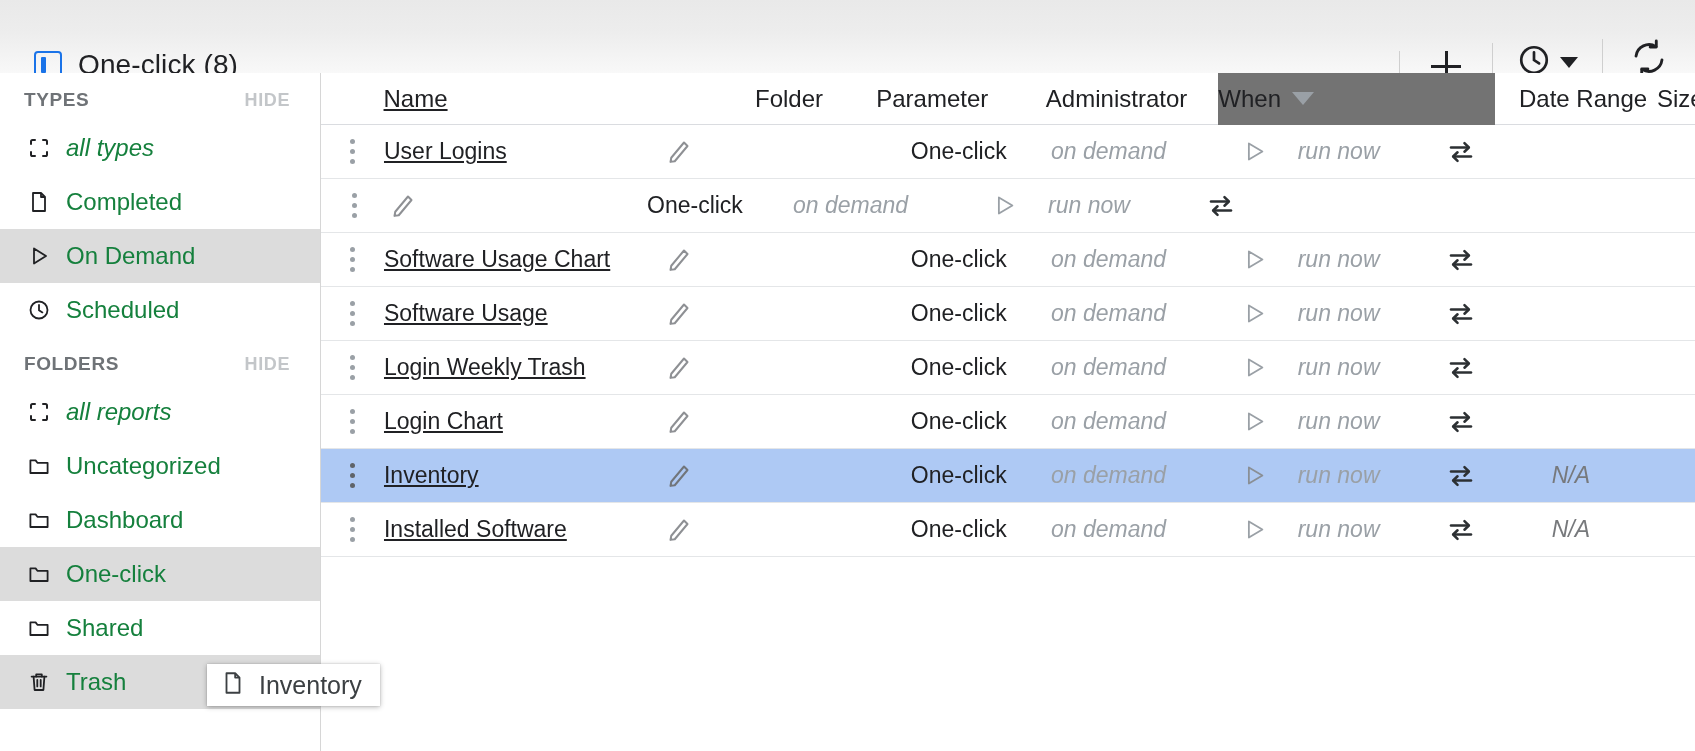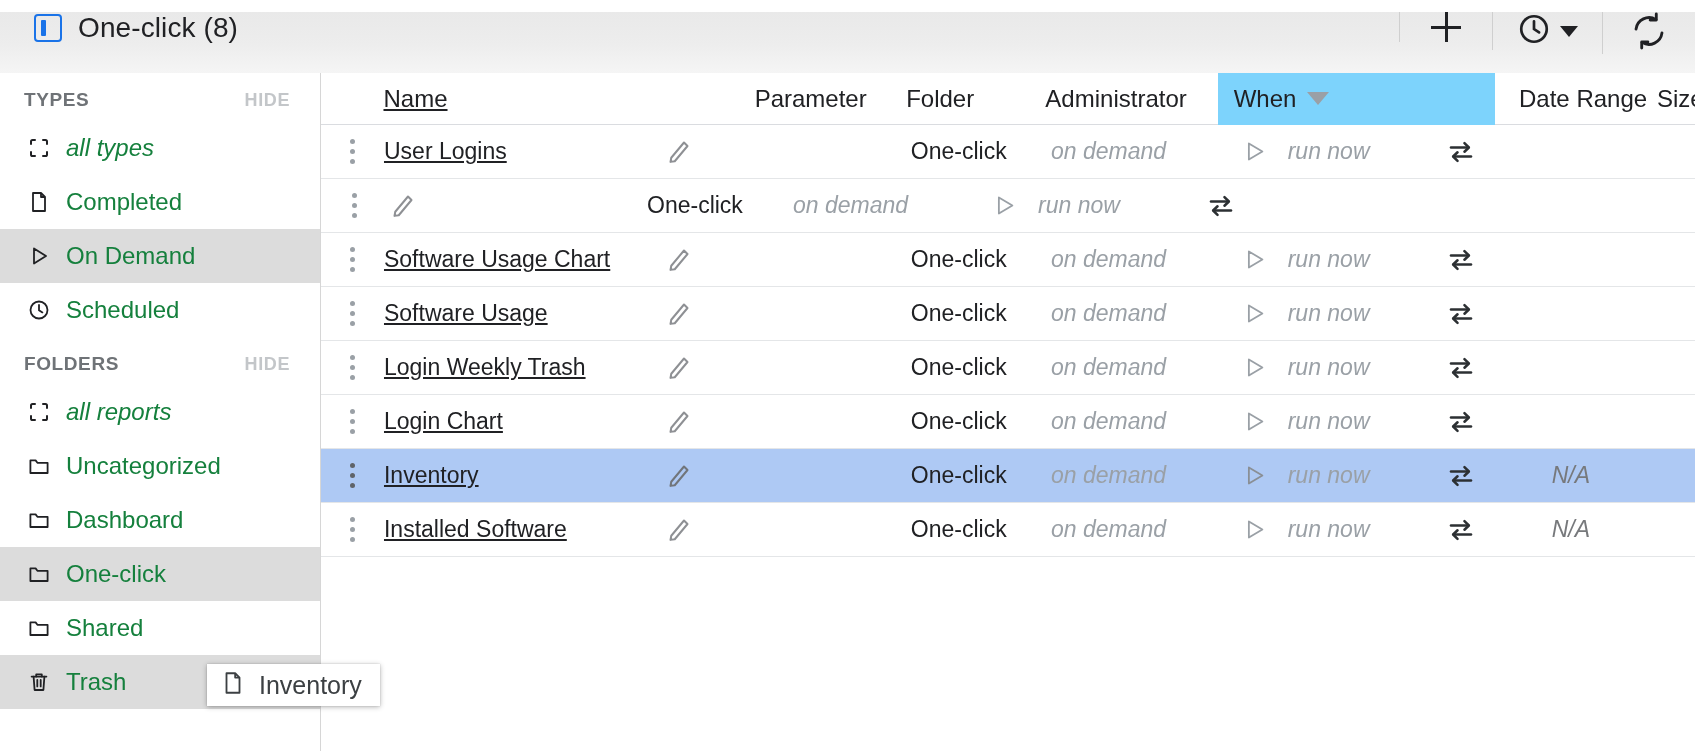--- a/index.html
+++ b/index.html
@@ -13,28 +13,28 @@
     position: relative;
     width: 1695px;
     height: 751px;
     overflow: hidden;
     background: #ffffff;
   }
 
   
   .titlebar {
     position: absolute;
-    top: 12px; left: 0;
+    top: 0; left: 0;
     width: 1695px;
     height: 82px;
     background: linear-gradient(to bottom, #e9e9e9 0%, #ededed 40%, #f7f7f7 85%, #fbfbfb 100%);
     border-bottom: 1px solid #c8c8c8;
     box-sizing: border-box;
     display: flex;
-    align-items: flex-start;
+    align-items: flex-end;
   }
   .titlebar-main {
     flex: 1 1 auto;
     display: flex;
     align-items: center;
     padding-left: 34px;
     min-width: 0;
   }
   .win-icon {
     width: 28px;
@@ -177,22 +177,22 @@
   .th {
     font-size: 24px;
     color: #202124;
     box-sizing: border-box;
     display: flex;
     align-items: center;
     height: 52px;
     white-space: nowrap;
   }
   .th.sorted {
-    background: #7dd3fc;
-    padding-left: 16px;
+    background: #737373;
+    padding-left: 0;
     gap: 11px;
   }
   .sort-caret {
     width: 0; height: 0;
     border-left: 11px solid transparent;
     border-right: 11px solid transparent;
     border-top: 13px solid #9aa0a6;
   }
 
   .trow {
@@ -215,21 +215,21 @@
   .td.muted { color: #9aa0a6; font-style: italic; }
   .td.na { color: #77797c; font-style: italic; justify-content: center; }
 
   
   .c-menu   { width: 66px; justify-content: center; }
   .c-name   { width: 292px; text-decoration: underline; }
   .c-edit   { width: 100px; justify-content: flex-start; }
   .c-param  { width: 160px; }
   .c-folder { width: 128px; }
   .c-admin  { width: 200px; justify-content: flex-start; padding-left: 18px;}
-  .c-when   { width: 230px; justify-content: flex-start; padding-left: 16px; gap: 20px; align-items: center;}
+  .c-when   { width: 230px; justify-content: flex-start; padding-left: 16px; gap: 30px; align-items: center;}
   .c-repeat { width: 62px; justify-content: flex-start; }
   .c-daterange { width: 140px; }
   .c-size   { width: 60px; }
 
   .kebab {
     display: flex;
     flex-direction: column;
     gap: 5px;
     align-items: center;
   }
@@ -429,22 +429,22 @@
         </span>
       </div>
     </div>
 
     <div class="table-area">
 
       <div class="thead">
         <div class="th c-menu"></div>
         <div class="th c-name">Name</div>
         <div class="th c-edit"></div>
+        <div class="th c-folder">Folder</div>
         <div class="th c-param">Parameter</div>
-        <div class="th c-folder">Folder</div>
         <div class="th c-admin">Administrator</div>
         <div class="th sorted" style="width:292px;">
           <span>When</span>
           <span class="sort-caret"></span>
         </div>
         <div class="th c-daterange" style="padding-left:24px;">Date Range</div>
         <div class="th c-size" style="padding-left:22px;">Size</div>
       </div>
 
       <div>

